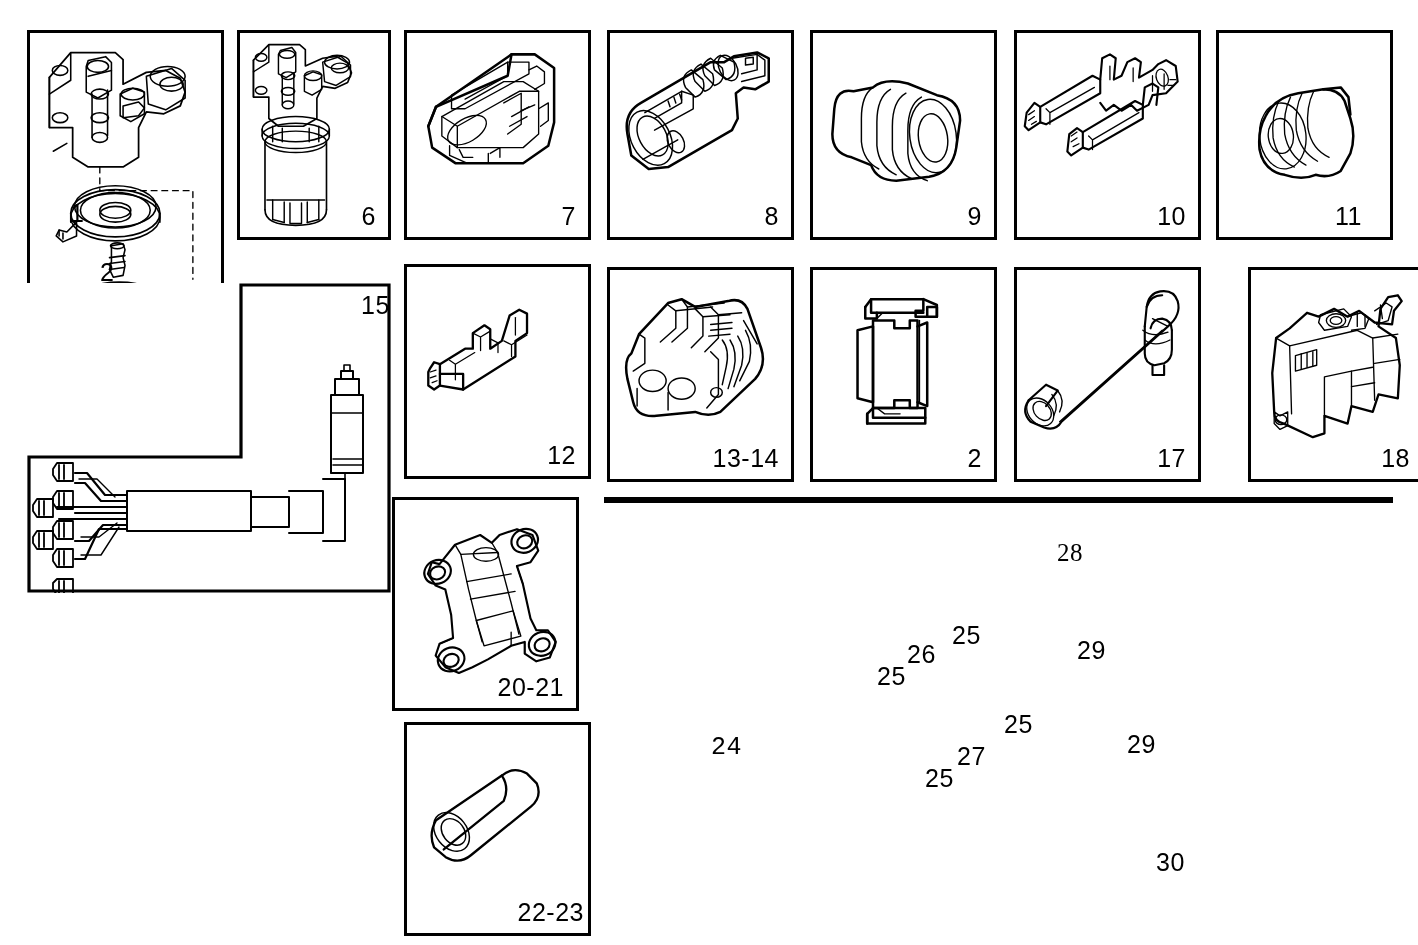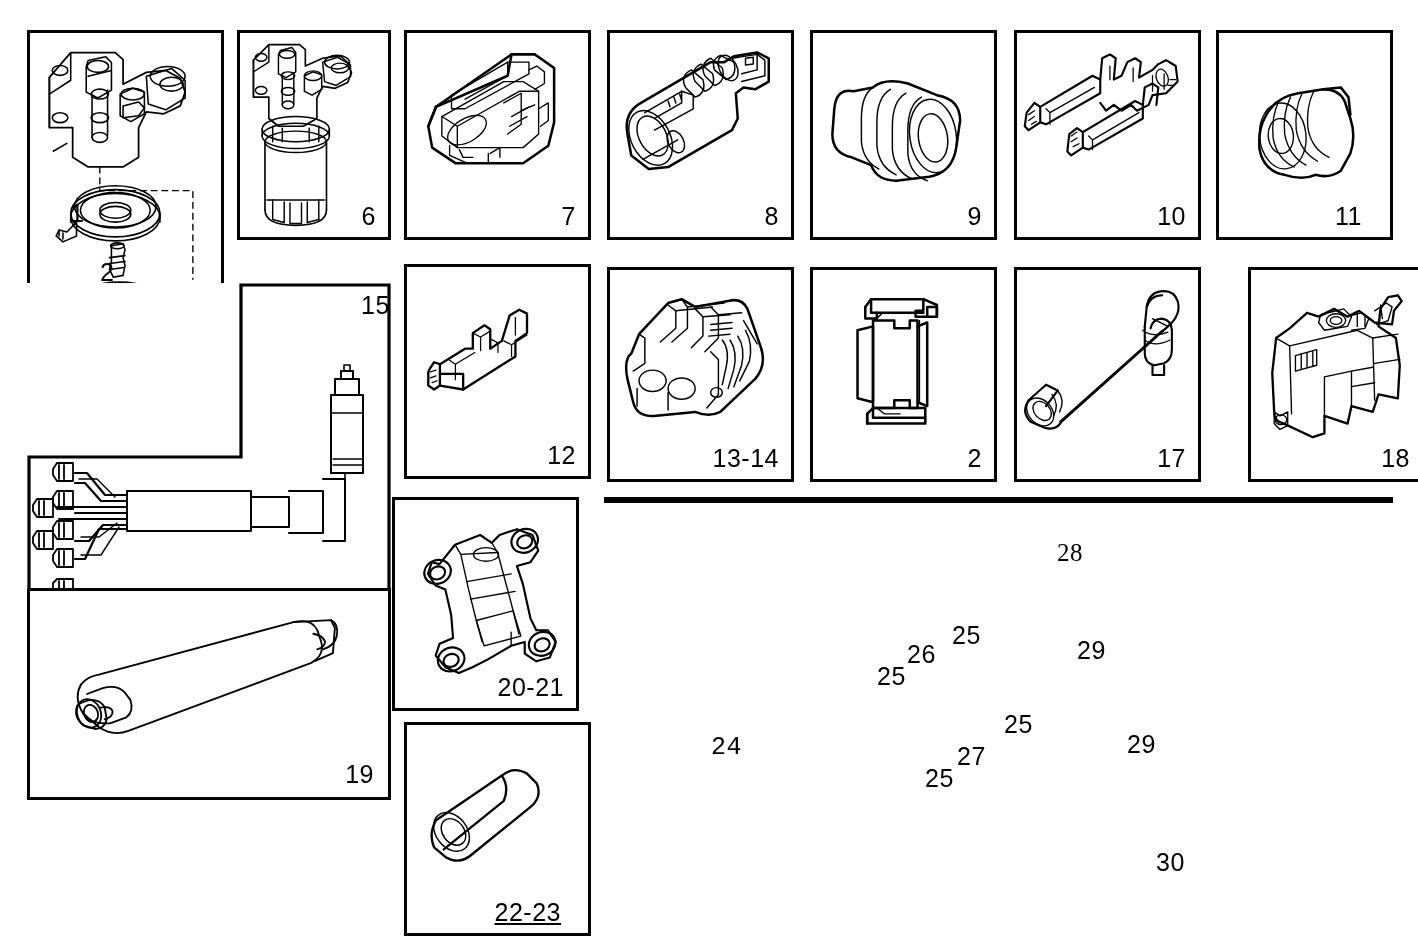--- a/index.html
+++ b/index.html
@@ -474,39 +474,20 @@
           <path d="M128 42 L140 34 L146 38 L142 52 L130 56"></path>
           <path d="M134 36 L136 50"></path>
           <path d="M24 146 L30 150 L38 146 L38 160 L30 164 L24 158 Z"></path>
           <ellipse cx="31" cy="154" rx="6" ry="5"></ellipse>
         </g>
       </svg>
     </div>
     <div class="callout lbl-right" style="right:12px; bottom:8px;">18</div>
   </div>
 
-  <div class="panel" style="left:27px; top:588px; width:364px; height:212px;">
-    <div class="art">
-      <svg viewBox="0 0 364 212" preserveAspectRatio="none" xmlns="http://www.w3.org/2000/svg">
-        <g fill="none" stroke="#000" stroke-width="1.9" stroke-linejoin="round" stroke-linecap="round">
-          <path d="M52 96 Q44 110 54 126 L70 140 Q84 150 100 144 L286 74 Q300 66 296 52 L292 40 Q286 28 268 32 L70 86 Q58 88 52 96 Z"></path>
-          <path d="M268 32 L306 30 L310 38 L308 64 L290 72"></path>
-          <path d="M306 30 Q314 34 312 46 Q310 56 298 60"></path>
-          <path d="M288 44 Q298 46 300 52 Q300 58 292 60"></path>
-
-          <path d="M54 126 Q62 138 82 136 L98 130 Q106 124 102 112 L96 104 Q88 96 74 100 L58 106"></path>
-          <path d="M48 118 Q44 130 54 138 L66 142 Q76 142 78 132 L76 120 Q72 112 62 112 Q52 114 48 118 Z"></path>
-          <ellipse cx="60" cy="126" rx="12" ry="15" transform="rotate(-20 60 126)"></ellipse>
-          <ellipse cx="62" cy="126" rx="7" ry="9" transform="rotate(-20 62 126)"></ellipse>
-          <path d="M72 120 Q82 118 84 124 Q84 130 76 132"></path>
-        </g>
-      </svg>
-    </div>
-    <div class="callout lbl-right" style="right:14px; bottom:10px;">19</div>
-  </div>
 
   <div class="panel" style="left:392px; top:497px; width:187px; height:214px;">
     <div class="art">
       <svg viewBox="0 0 187 214" preserveAspectRatio="none" xmlns="http://www.w3.org/2000/svg">
         <g fill="none" stroke="#000" stroke-width="2.2" stroke-linejoin="round" stroke-linecap="round">
           <path d="M46 66 L62 46 L88 36 L100 44 L108 36 L126 30 L142 36 L148 52 L140 64 L126 68 L132 86 L140 122 L146 134 L158 134 L166 146 L160 162 L146 166 L134 158 L134 146 L120 150 L96 164 L80 172 L66 178 L52 172 L42 160 L46 148 L60 142 L58 118 L52 92 L42 88 L34 76 L38 64 Z"></path>
           <ellipse cx="134" cy="42" rx="14" ry="12" transform="rotate(-22 134 42)"></ellipse>
           <ellipse cx="134" cy="43" rx="8" ry="6.5" transform="rotate(-22 134 43)"></ellipse>
           <ellipse cx="44" cy="74" rx="14" ry="12" transform="rotate(-22 44 74)"></ellipse>
           <ellipse cx="44" cy="75" rx="8" ry="6.5" transform="rotate(-22 44 75)"></ellipse>
@@ -538,21 +519,21 @@
         <g fill="none" stroke="#000" stroke-width="2.4" stroke-linejoin="round" stroke-linecap="round">
           <path d="M30 98 Q22 112 28 126 L40 136 Q54 144 66 134 L128 84 Q140 74 134 60 L124 50 Q110 42 98 52 Z"></path>
           <path d="M98 52 Q106 64 100 78 L38 128"></path>
         </g>
         <g fill="none" stroke="#000" stroke-width="1.5" stroke-linejoin="round" stroke-linecap="round">
           <ellipse cx="46" cy="110" rx="16" ry="22" transform="rotate(-38 46 110)"></ellipse>
           <ellipse cx="48" cy="110" rx="11" ry="15" transform="rotate(-38 48 110)"></ellipse>
         </g>
       </svg>
     </div>
-    <div class="callout lbl-right" style="right:27px; bottom:8px;text-decoration:underline;">22-23</div>
+    <div class="callout lbl-right" style="right:4px; bottom:8px;">22-23</div>
   </div>
 
   <div class="panel" style="left:604px; top:497px; width:789px; height:439;">
     <div class="art">
       <svg viewBox="0 0 789 439" preserveAspectRatio="none" xmlns="http://www.w3.org/2000/svg">
 
         <g fill="none" stroke="#000" stroke-width="1.1" stroke-dasharray="1 5" stroke-linecap="round">
           <path d="M196 154 L326 60"></path>
           <path d="M268 330 L356 286 L560 388"></path>
         </g>

